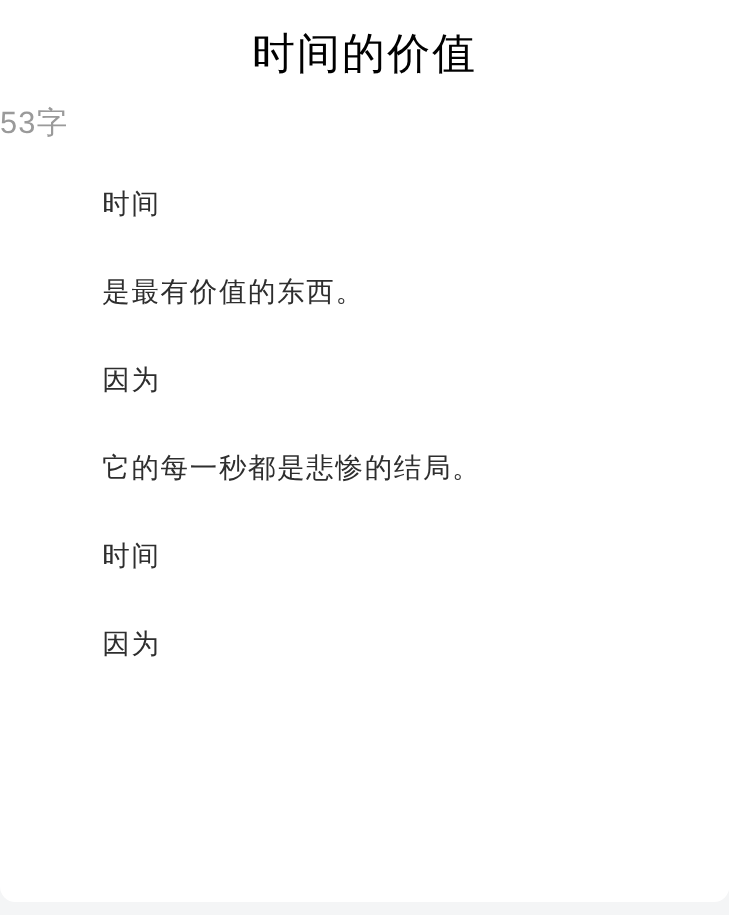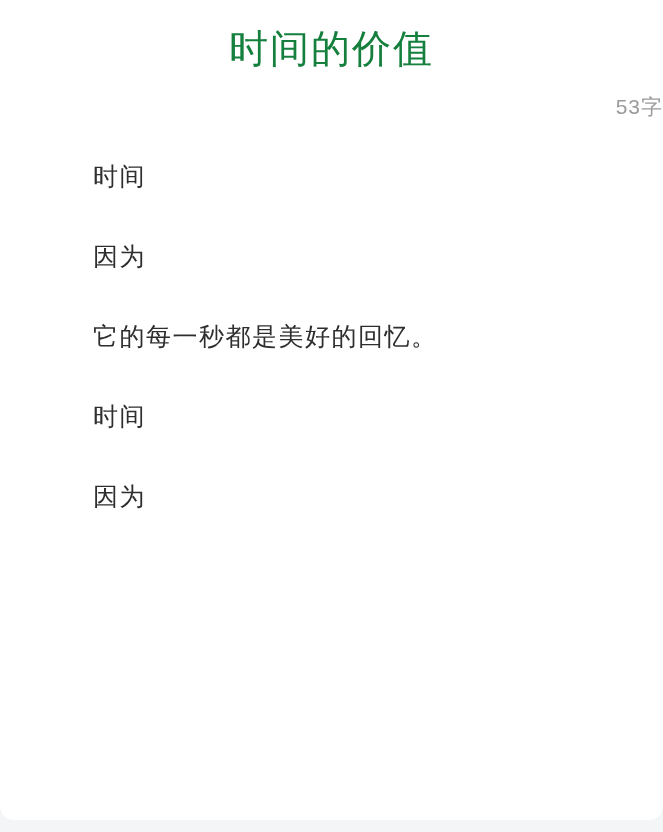--- a/index.html
+++ b/index.html
@@ -18,26 +18,26 @@
     background: #ffffff;
     border-radius: 0 0 14px 14px;
     overflow: hidden;
   }
   .note-title {
     margin-top: 22px;
     text-align: center;
     font-size: 39px;
     font-weight: 500;
     letter-spacing: 2px;
-    color: #15803d;
+    color: #000000;
   }
   .note-wordcount {
     margin-top: 17px;
-    text-align: right;
-    font-size: 21px;
+    text-align: left;
+    font-size: 28px;
     font-weight: 400;
     color: #9a9a9a;
     letter-spacing: 1px;
   }
   .note-body {
     margin-top: 42px;
     padding: 0 90px 0 93px;
   }
   .note-body p {
     font-size: 25px;
@@ -49,18 +49,19 @@
   }
 </style>
 </head>
 <body>
 
 <div class="note-card">
   <div class="note-title">时间的价值</div>
   <div class="note-wordcount">53字</div>
   <div class="note-body">
       <p>时间</p>
+      <p>是最有价值的东西。</p>
       <p>因为</p>
-      <p>它的每一秒都是美好的回忆。</p>
+      <p>它的每一秒都是悲惨的结局。</p>
       <p>时间</p>
       <p>因为</p>
     </div>
 </div>
 
 </body></html>

